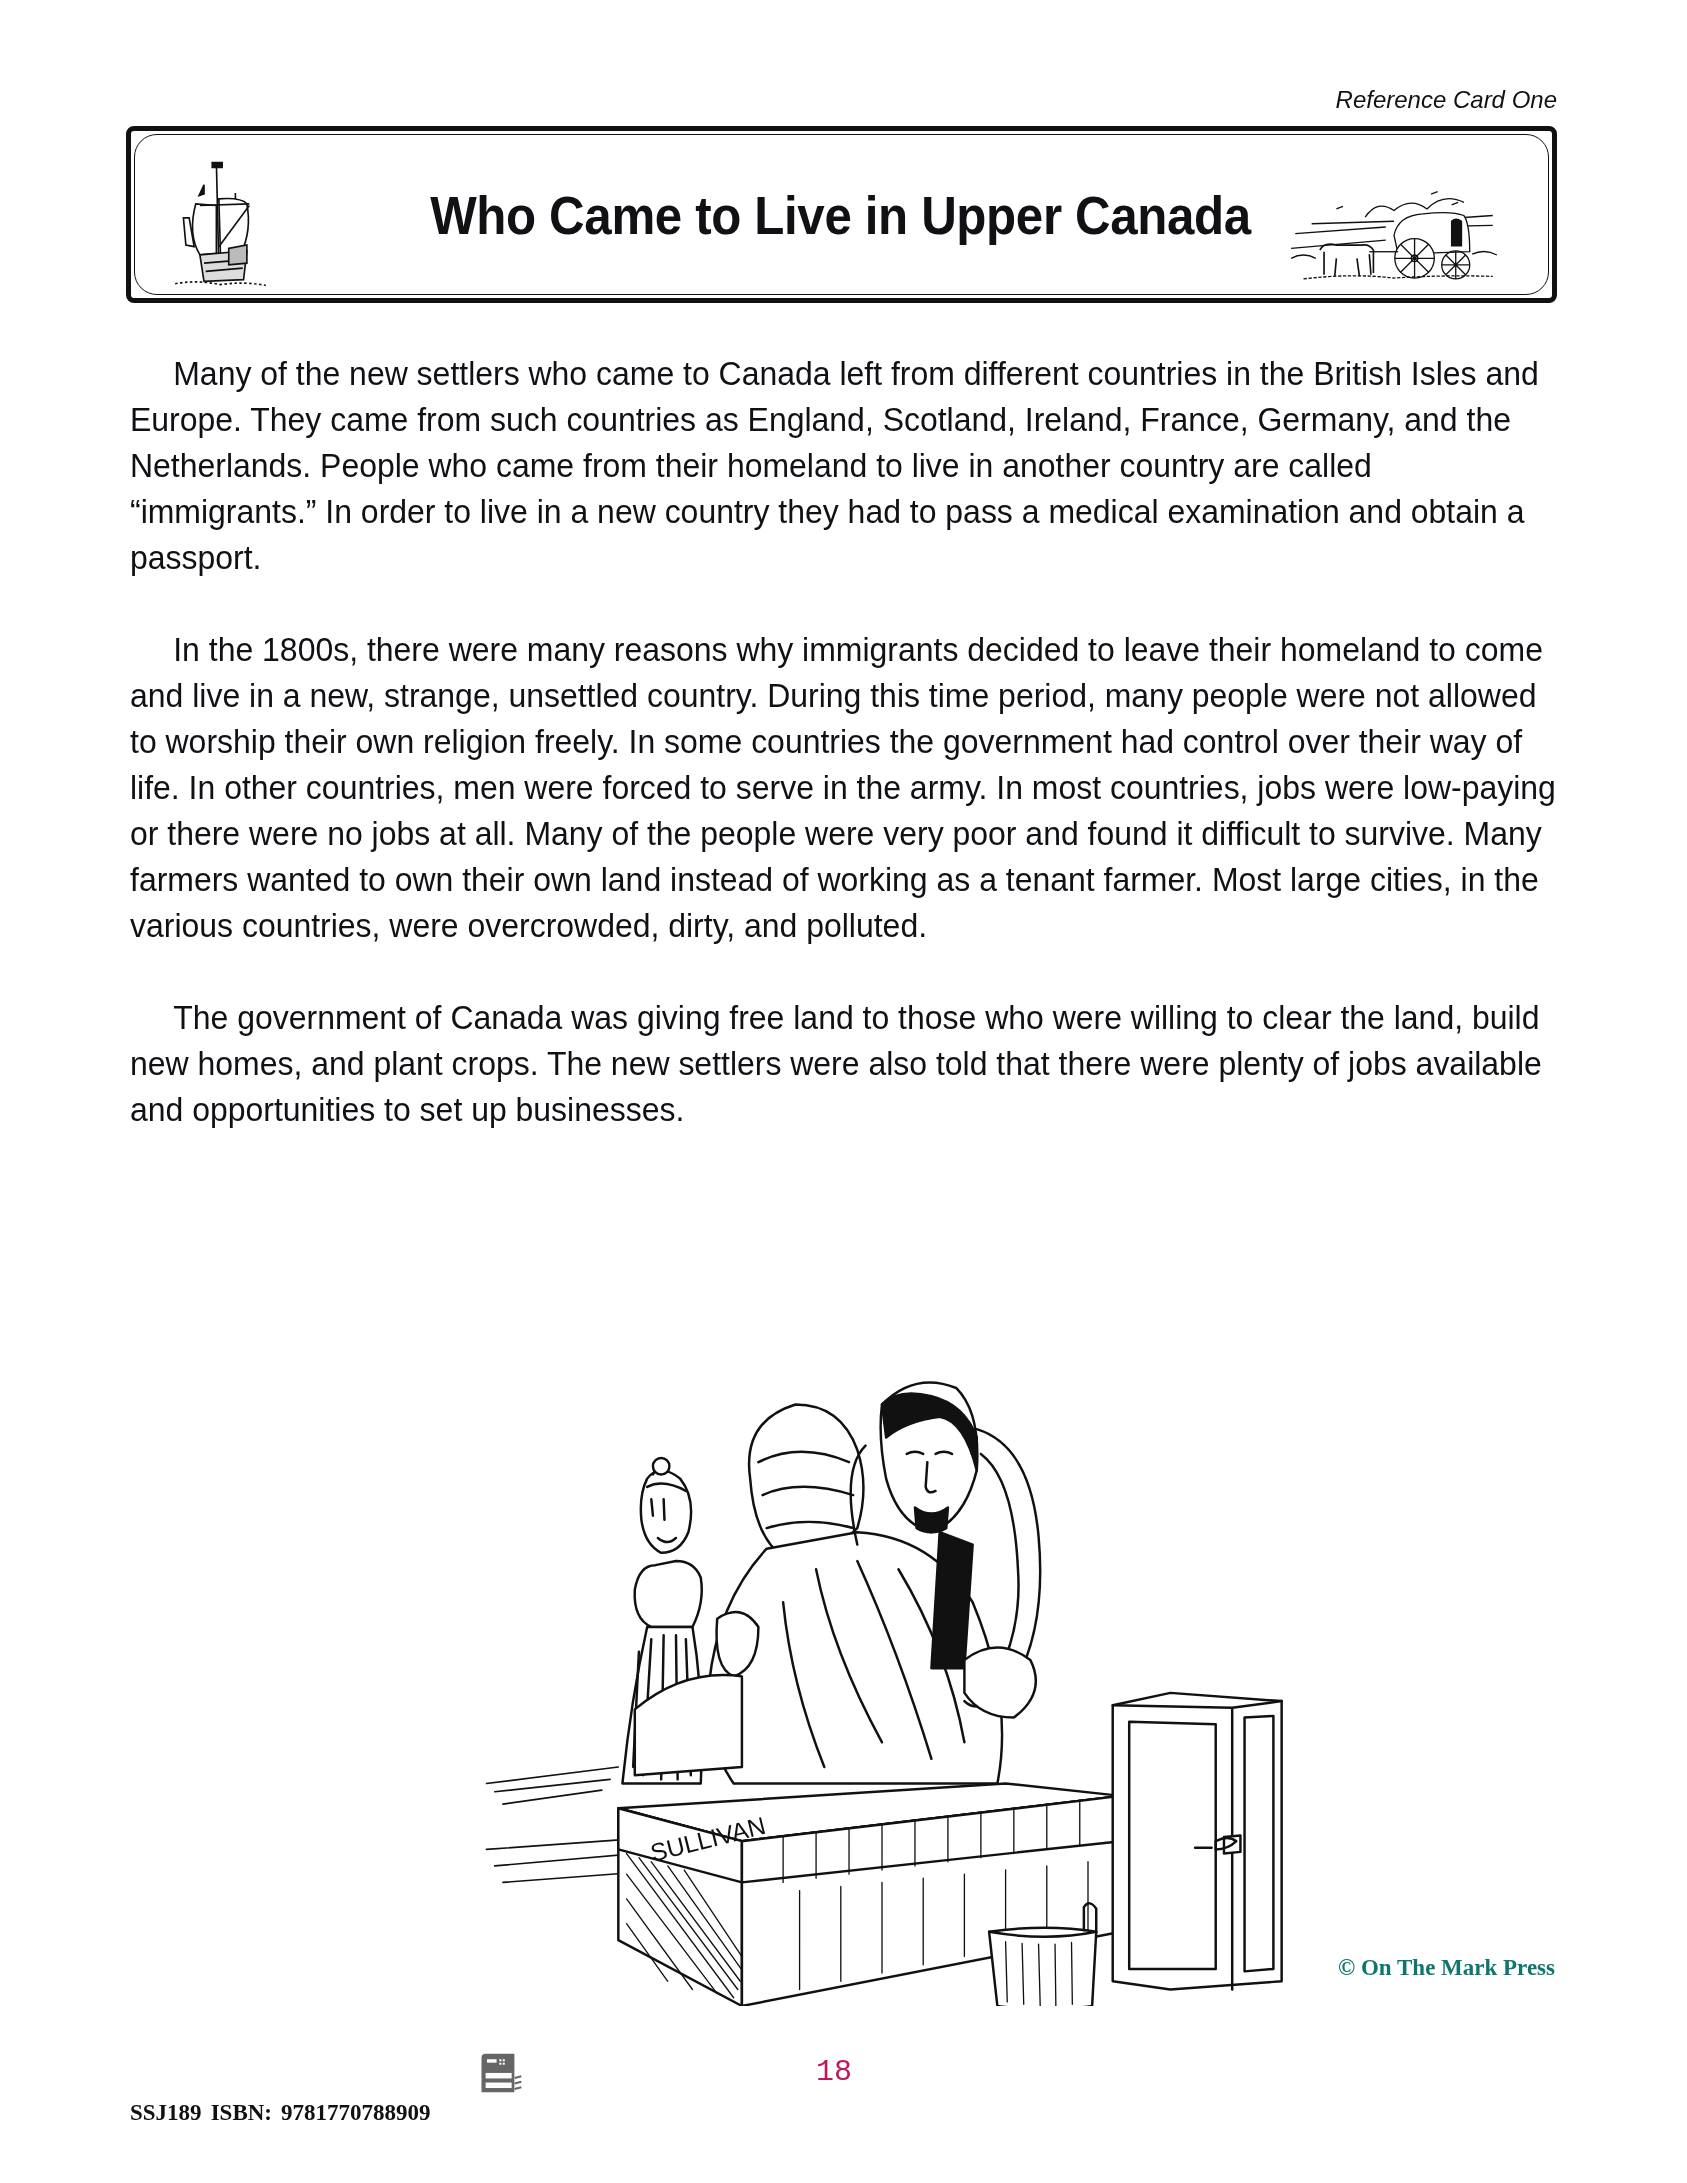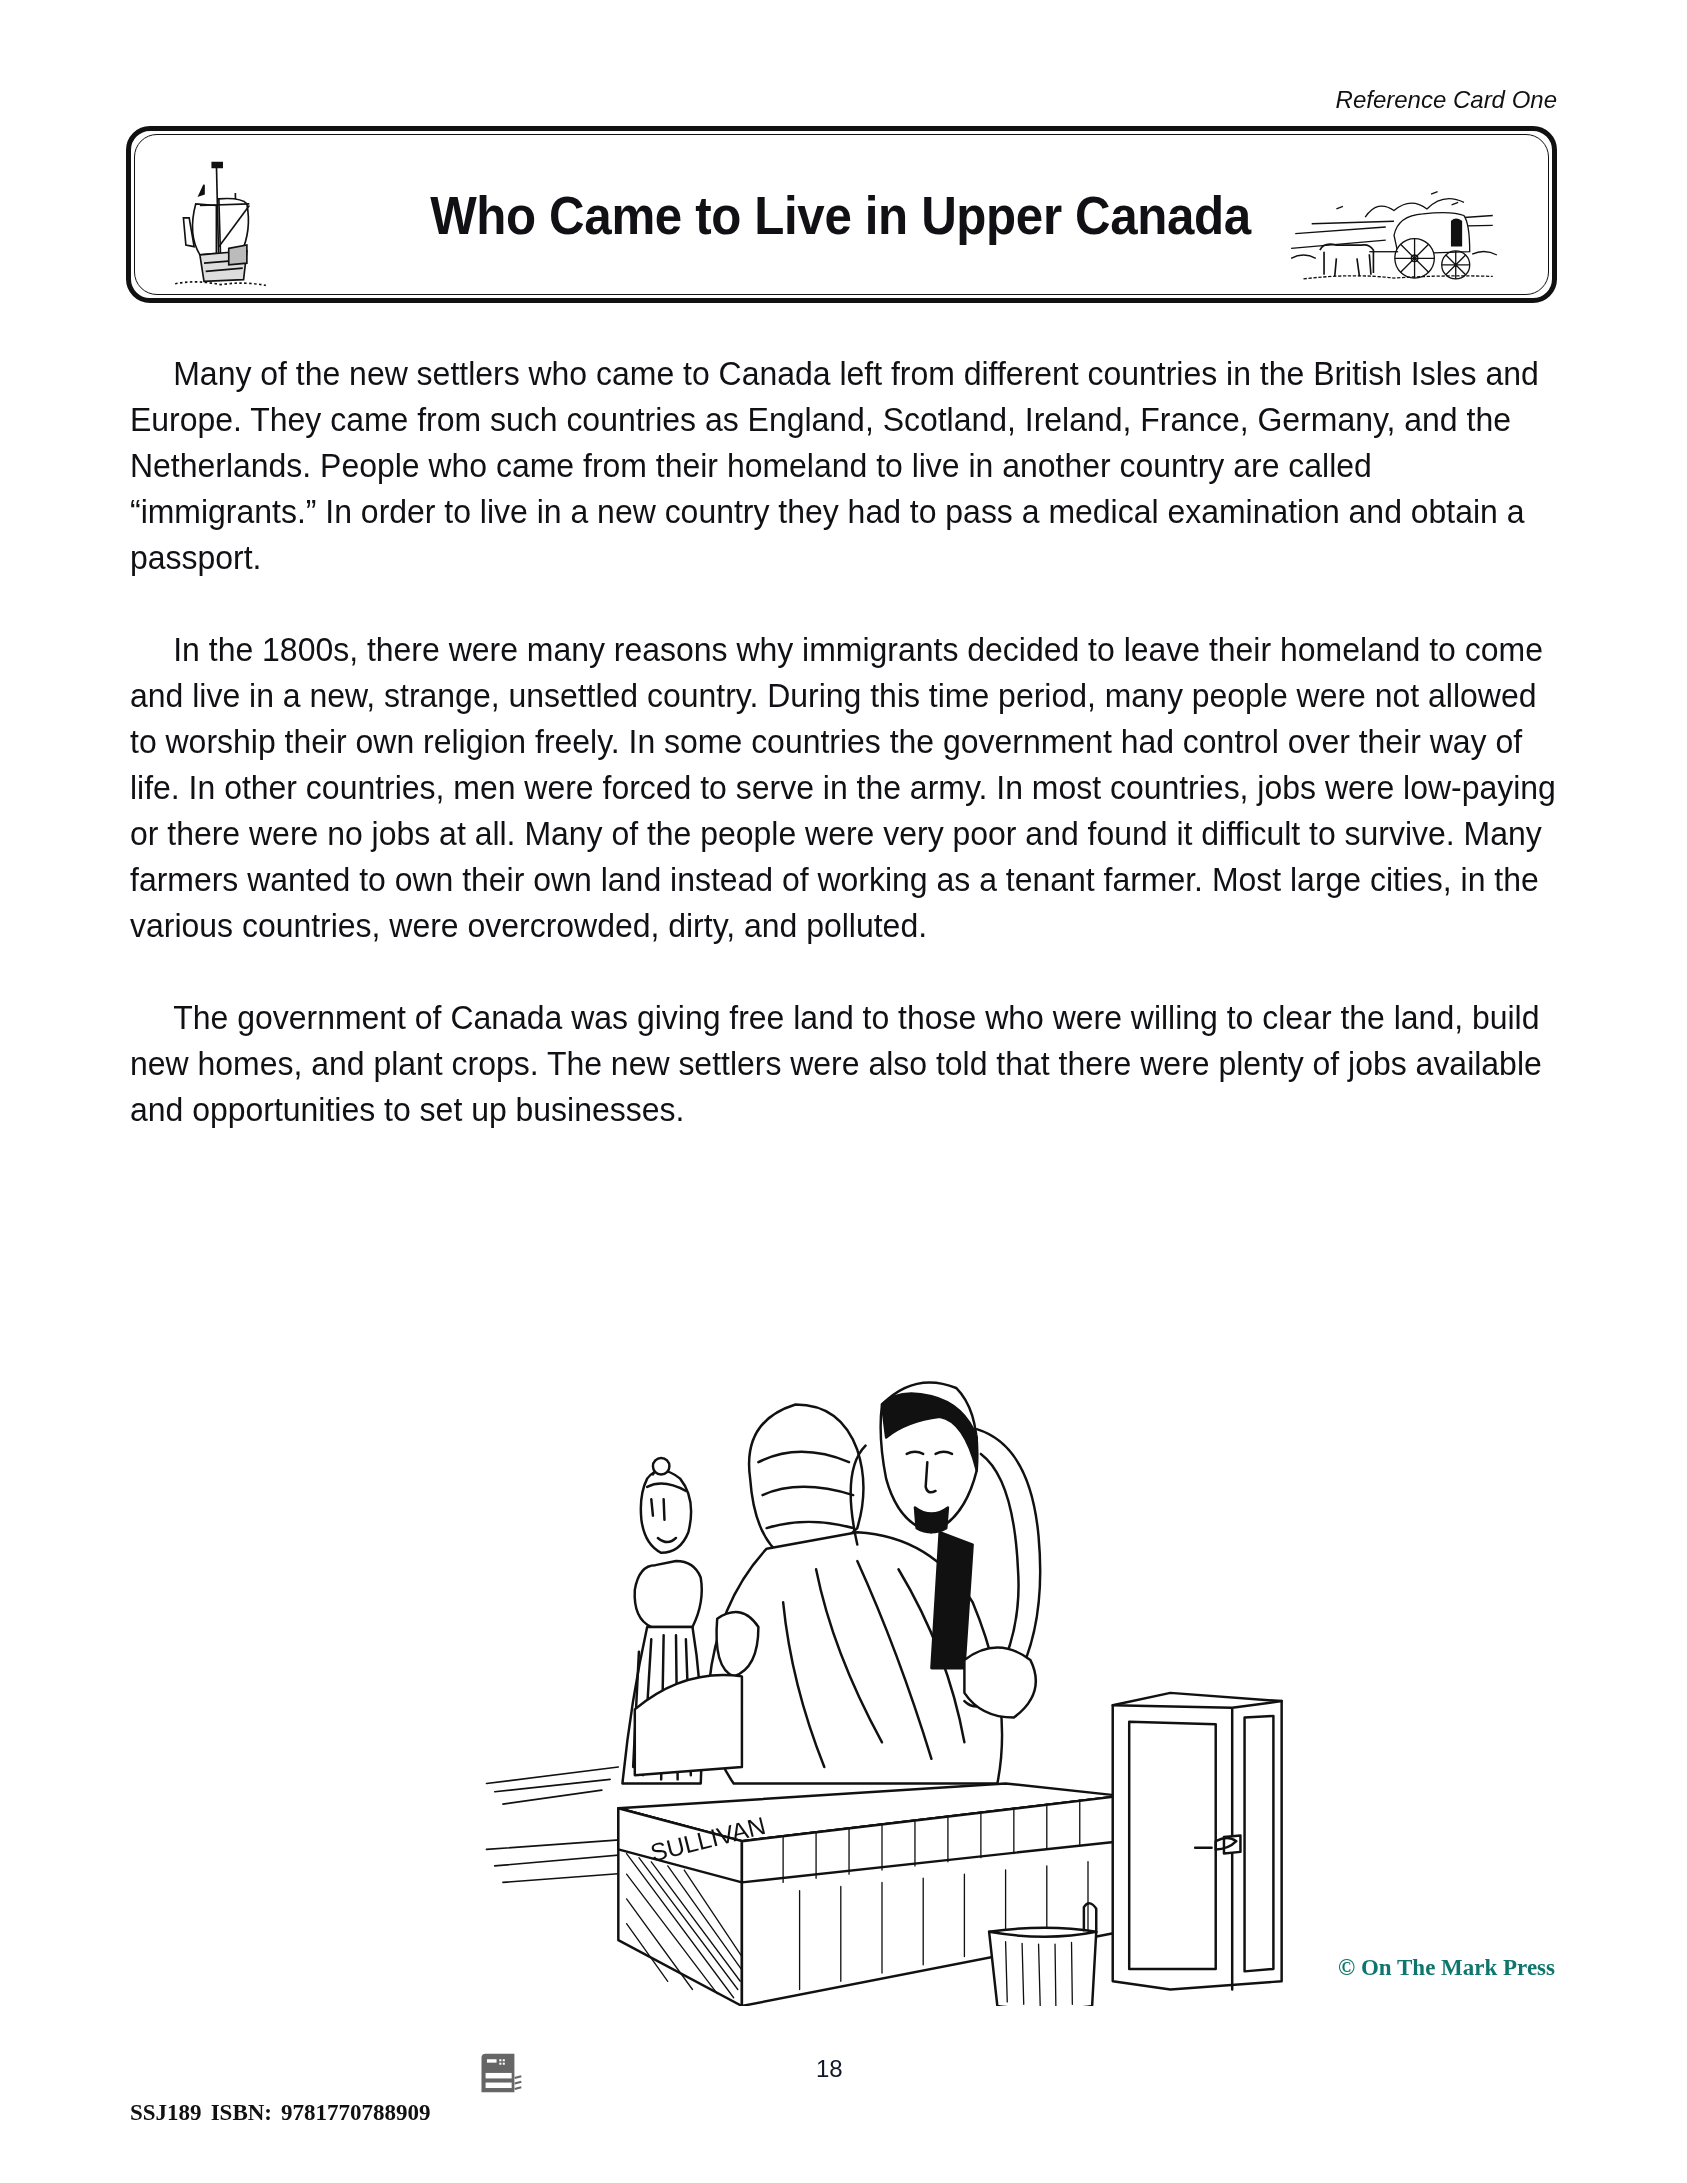--- a/index.html
+++ b/index.html
@@ -7,21 +7,21 @@
     .page { position: absolute; left: 0; top: 0; width: 1687px; height: 1783px; }
 
     .ref-label {
       position: absolute; right: 130px; top: 86px;
       font-family: "Liberation Sans", sans-serif; font-style: italic;
       font-size: 24px; color: #111;
     }
 
     .title-box {
       position: absolute; left: 126px; top: 126px; width: 1431px; height: 177px;
-      box-sizing: border-box; border: 5px solid #111; border-radius: 24px;
+      box-sizing: border-box; border: 5px solid #111; border-radius: 8px;
       background: #fff;
     }
     .title-box-inner {
       position: absolute; left: 3.3px; top: 3.3px; right: 3.3px; bottom: 3.3px;
       border: 1.6px solid #111; border-radius: 23px;
     }
     .title-text {
       position: absolute; left: 0; right: 0; top: 54px; text-align: center;
       font-family: "Liberation Sans", sans-serif; font-weight: bold;
       font-size: 53px; letter-spacing: -0.4px; color: #111015;
@@ -43,21 +43,21 @@
 
     .footer-left {
       position: absolute; left: 130px; top: 2060px;
       font-family: "Liberation Serif", serif; font-weight: bold; font-size: 23px; color: #111;
       word-spacing: 3.3px;
       margin-top: 40px;
     }
     .copier-icon { position: absolute; left: 476px; top: 2051px; width: 48px; height: 48px; }
     .page-number {
       position: absolute; left: 816px; top: 2055px;
-      font-family: Liberation Sans, sans-serif; font-size: 24px; color: #0f172a;
+      font-family: Liberation Mono, monospace; font-size: 30px; color: #be185d;
     }
     .footer-right {
       position: absolute; right: 132px; top: 1955px;
       font-family: Liberation Serif, serif; font-weight: bold; font-size: 23px; color: #0f766e;
     }
   </style>
 </head>
 <body>
 
 <div class="page">

